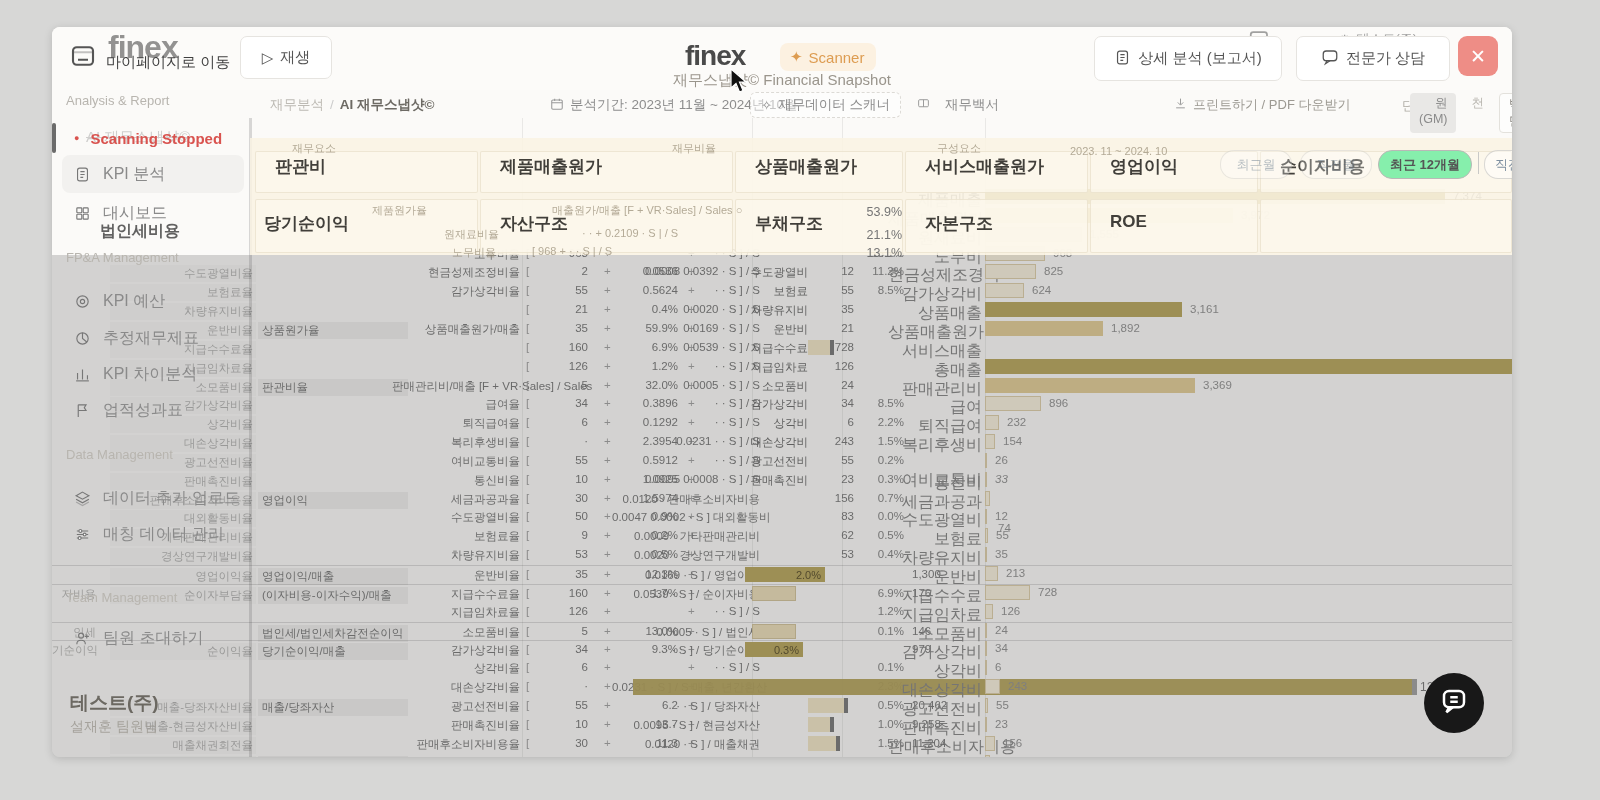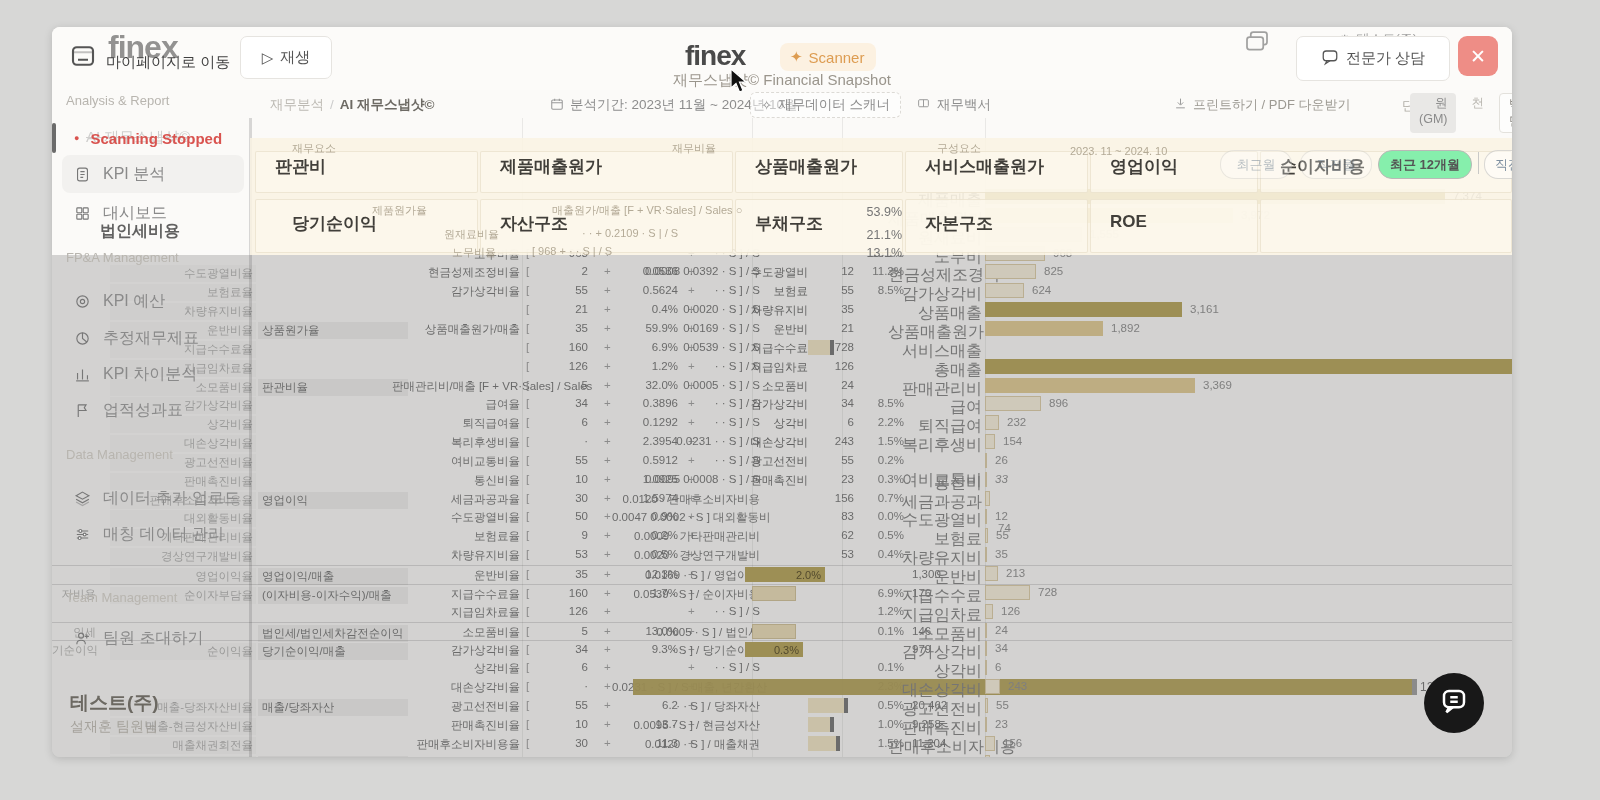--- a/index.html
+++ b/index.html
@@ -605,21 +605,21 @@
           <div class="bar light" style="width: 5px;"></div>
           <span class="bval" style="left: 946px;">83</span>
         </div>
       </div>
     <div class="sep-strong"></div>
 
     <div class="ovl" id="overlay">
         <div class="ovl-cell" style="left: 5px; top: 13px; width: 221px; height: 40px;"></div>
         <div class="ovl-h" style="left: 25px; top: 17px;">판관비</div>
         <div class="ovl-cell" style="left: 5px; top: 61px; width: 221px; height: 52px;"></div>
-        <div class="ovl-h" style="left: 42px; top: 74px;">당기순이익</div>
+        <div class="ovl-h" style="left: 14px; top: 74px;">당기순이익</div>
         <div class="ovl-cell" style="left: 230px; top: 13px; width: 251px; height: 40px;"></div>
         <div class="ovl-h" style="left: 250px; top: 17px;">제품매출원가</div>
         <div class="ovl-cell" style="left: 230px; top: 61px; width: 251px; height: 52px;"></div>
         <div class="ovl-h" style="left: 250px; top: 74px;">자산구조</div>
         <div class="ovl-cell" style="left: 485px; top: 13px; width: 166px; height: 40px;"></div>
         <div class="ovl-h" style="left: 505px; top: 17px;">상품매출원가</div>
         <div class="ovl-cell" style="left: 485px; top: 61px; width: 166px; height: 52px;"></div>
         <div class="ovl-h" style="left: 505px; top: 74px;">부채구조</div>
         <div class="ovl-cell" style="left: 655px; top: 13px; width: 181px; height: 40px;"></div>
         <div class="ovl-h" style="left: 675px; top: 17px;">서비스매출원가</div>
@@ -672,20 +672,29 @@
       <div class="scanner-badge">
         <span>✦</span>
           <span>Scanner</span>
       </div>
       <span class="ghost-chatcopy">
         <svg width="34" height="30" viewBox="0 0 24 24" fill="none" stroke="currentColor" stroke-width="1.4">
             <rect x="7" y="4" width="13" height="10" rx="2"></rect>
             <rect x="4" y="8" width="13" height="10" rx="2" fill="#fbfaf8"></rect>
           </svg>
       </span>
+      <div class="btn detail-btn">
+        <span>
+          <svg width="17" height="17" viewBox="0 0 24 24" fill="none" stroke="currentColor" stroke-width="1.7">
+              <rect x="5" y="3" width="14" height="18" rx="3"></rect>
+              <path d="M9 8h6M9 12h6M9 16h4"></path>
+            </svg>
+        </span>
+        <span>상세 분석 (보고서)</span>
+      </div>
       <div class="ghost-co">
         <span>⚙</span>
         <span>테스트(주)</span>
         <span>⌄</span>
       </div>
       <div class="btn consult-btn">
         <span>
           <svg width="18" height="18" viewBox="0 0 24 24" fill="none" stroke="currentColor" stroke-width="1.7">
               <rect x="3" y="4" width="18" height="13" rx="4"></rect>
               <path d="M8 17l-2 4 6-4"></path>
@@ -710,21 +719,21 @@
               <rect x="3" y="5" width="18" height="16" rx="2"></rect>
               <path d="M8 3v4M16 3v4M3 10h18"></path>
             </svg>
         </span>
         <span>분석기간: 2023년 11월 ~ 2024년 10월</span>
       </span>
       <span class="abs" style="left:698px;top:2px;border:1px dashed #dcdad5;border-radius:6px;padding:3px 10px;display:flex;gap:6px;align-items:center;background:rgba(255,255,255,.5);">
         <span>✧</span>
         <span>재무데이터 스캐너</span>
       </span>
-      <span class="abs" style="left:864px;top:6px;display:flex;gap:6px;align-items:center;font-family:Liberation Serif, serif;">
+      <span class="abs" style="left:864px;top:6px;display:flex;gap:14px;align-items:center;font-family:Liberation Serif, serif;">
         <span>
           <svg width="15" height="13" viewBox="0 0 24 24" fill="none" stroke="#999" stroke-width="1.8">
               <rect x="3" y="5" width="18" height="13" rx="2"></rect>
               <path d="M12 5v13"></path>
             </svg>
         </span>
         <span>재무백서</span>
       </span>
       <span class="abs" style="left:1122px;top:6px;display:flex;gap:6px;align-items:center;color:#9c9992;font-size:13px;">
         <span>

